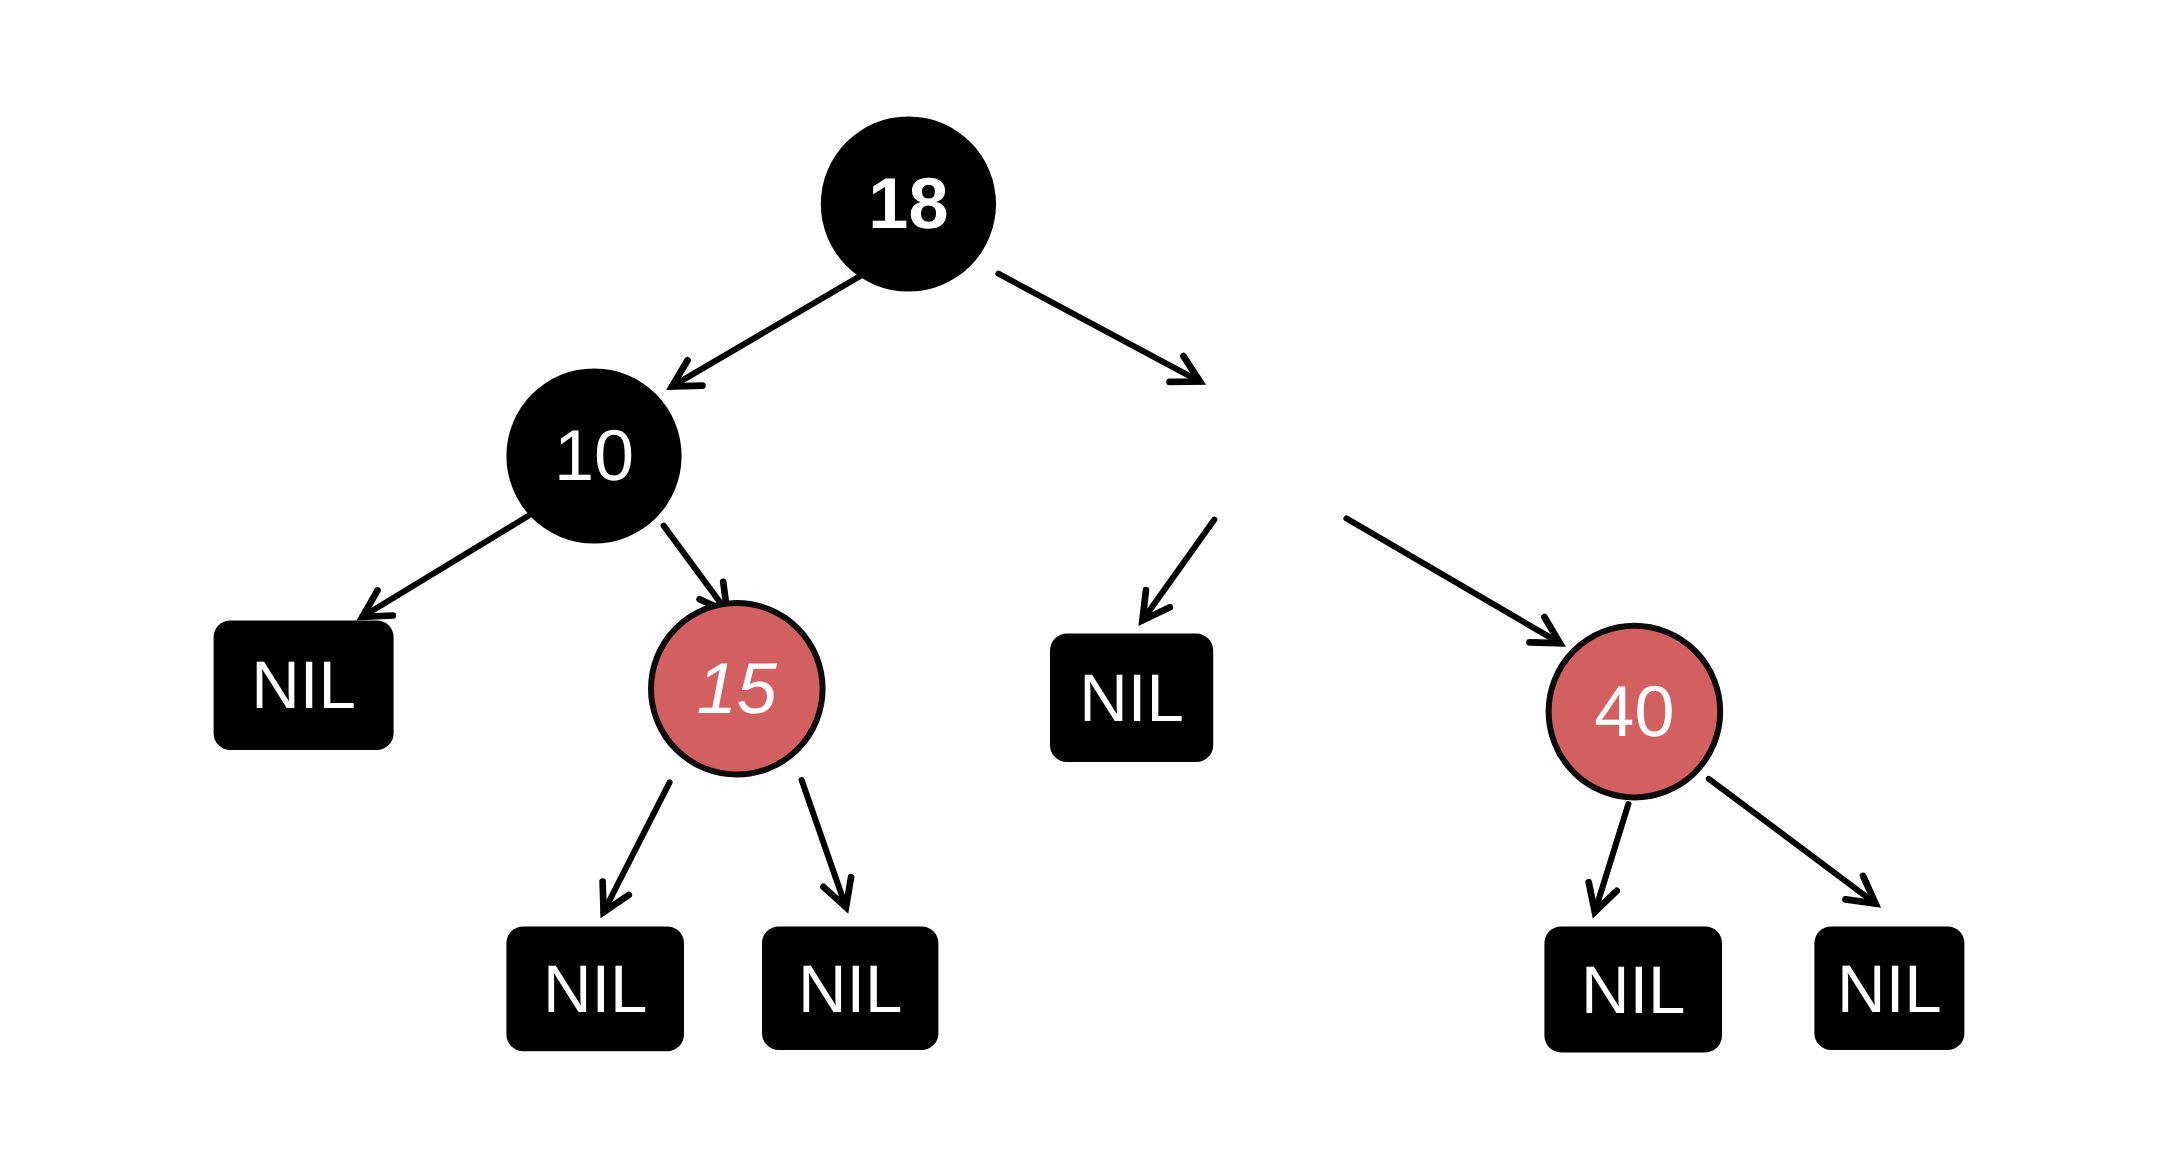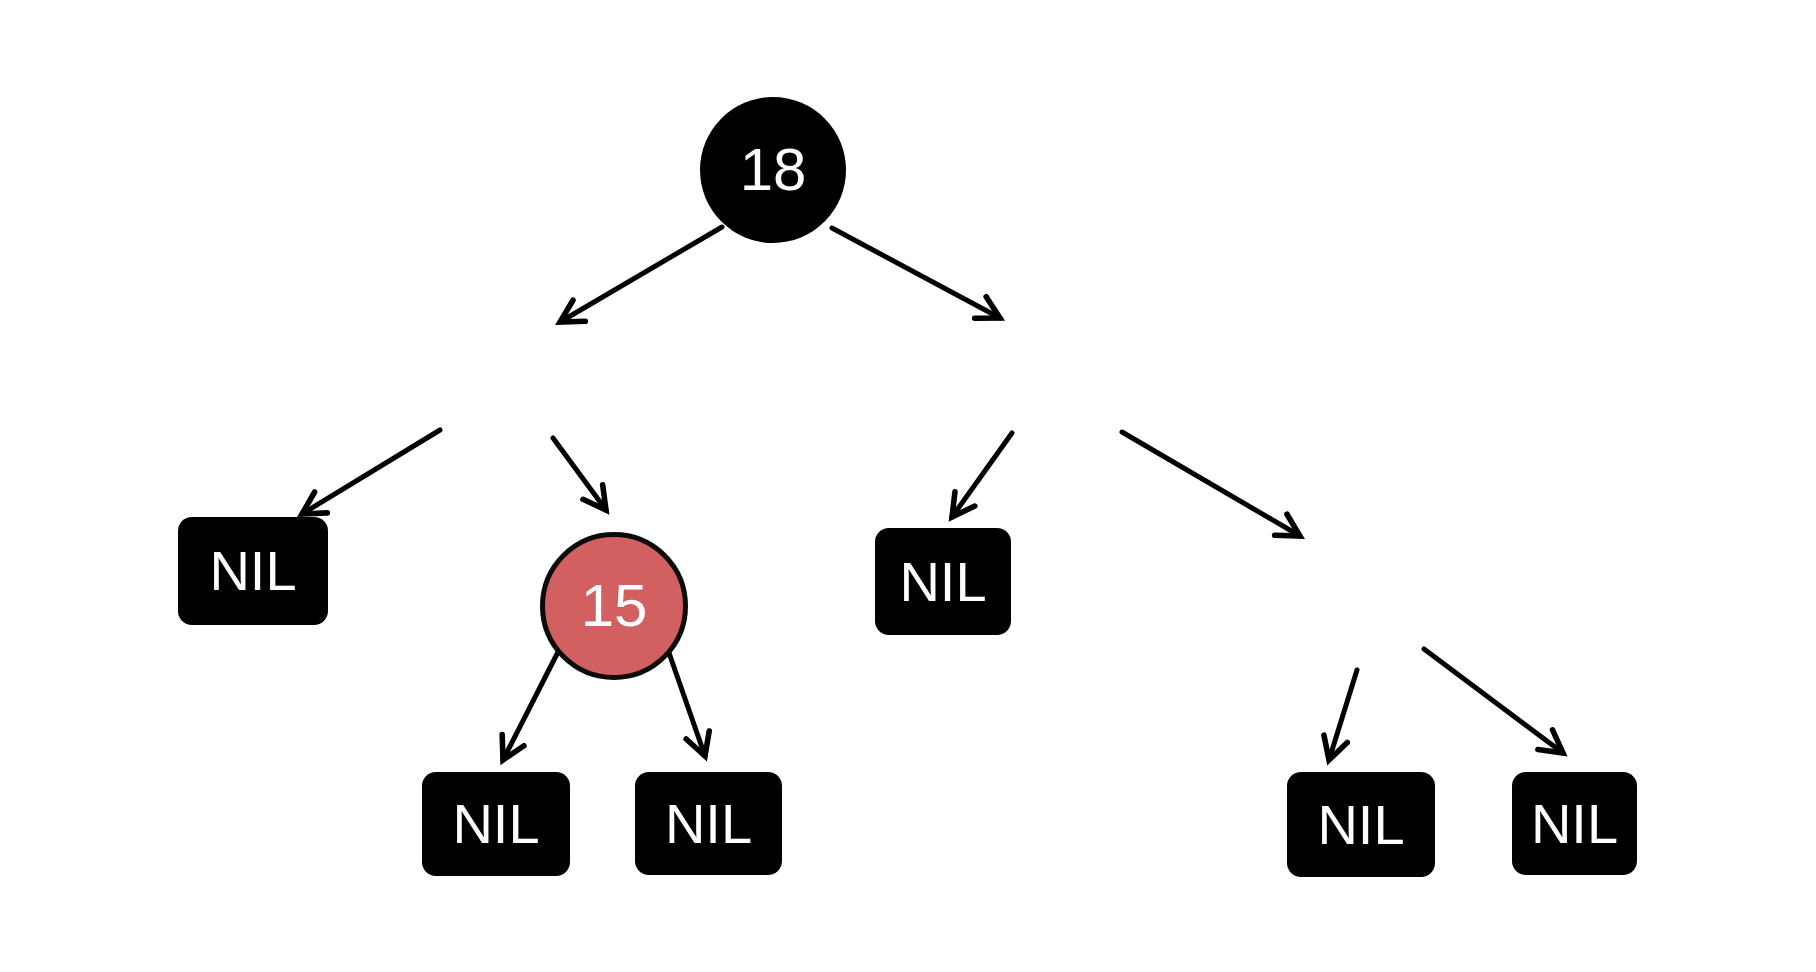--- a/index.html
+++ b/index.html
@@ -37,24 +37,24 @@
     width: 146px;
     height: 146px;
     background: var(--black-node, #000000);
   }
   .circle-node.red {
     width: 138px;
     height: 138px;
     background: var(--red-node, #d26060);
     border: 5px solid var(--node-outline, #0b0b0b);
   }
-  .n18 { left: 700px; top: 97px; }
+  .n18 { left: 684px; top: 97px; font-weight: bold; }
   .n10 { left: 422px; top: 307px; }
   .n30 { left: 982px; top: 305px; }
-  .n15 { left: 540px; top: 532px; }
+  .n15 { left: 540px; top: 500px; font-style: italic; }
   .n40 { left: 1288px; top: 519px; }
 
   .nil-node {
     position: absolute;
     display: flex;
     align-items: center;
     justify-content: center;
     background: var(--black-node, #000000);
     border-radius: 14px;
     color: var(--node-text, #ffffff);
@@ -103,26 +103,32 @@
       <line x1="668" y1="650" x2="705" y2="756" marker-end="url(#arrowhead)"></line>
       <line x1="1357" y1="670" x2="1329" y2="760" marker-end="url(#arrowhead)"></line>
       <line x1="1424" y1="649" x2="1563" y2="753" marker-end="url(#arrowhead)"></line>
     </g>
   </svg>
 
   <div class="circle-node black n18">
     <span>18</span>
   </div>
 
+  <div class="circle-node black n10">
+    <span>10</span>
+  </div>
 
 
   <div class="circle-node red n15">
     <span>15</span>
   </div>
 
+  <div class="circle-node red n40">
+    <span>40</span>
+  </div>
 
   <div class="nil-node nil-a">
     <span>NIL</span>
   </div>
   <div class="nil-node nil-b">
     <span>NIL</span>
   </div>
   <div class="nil-node nil-c">
     <span>NIL</span>
   </div>

